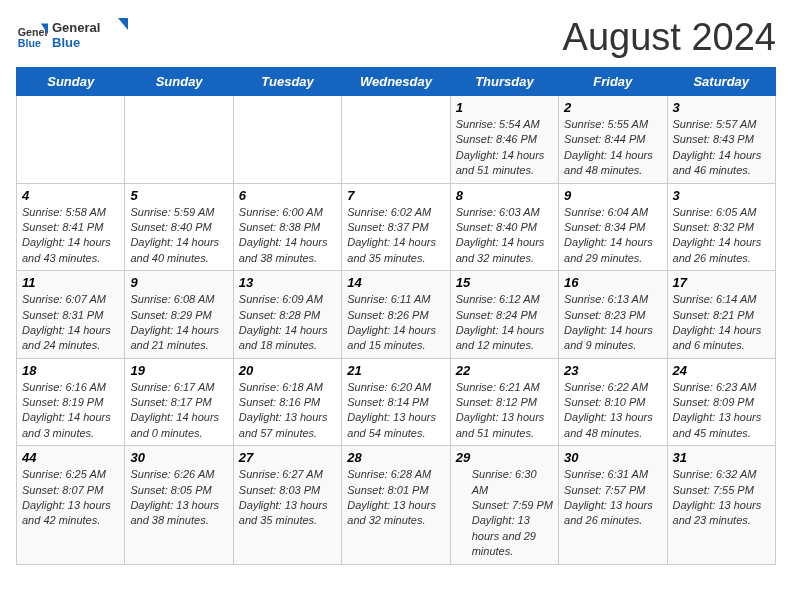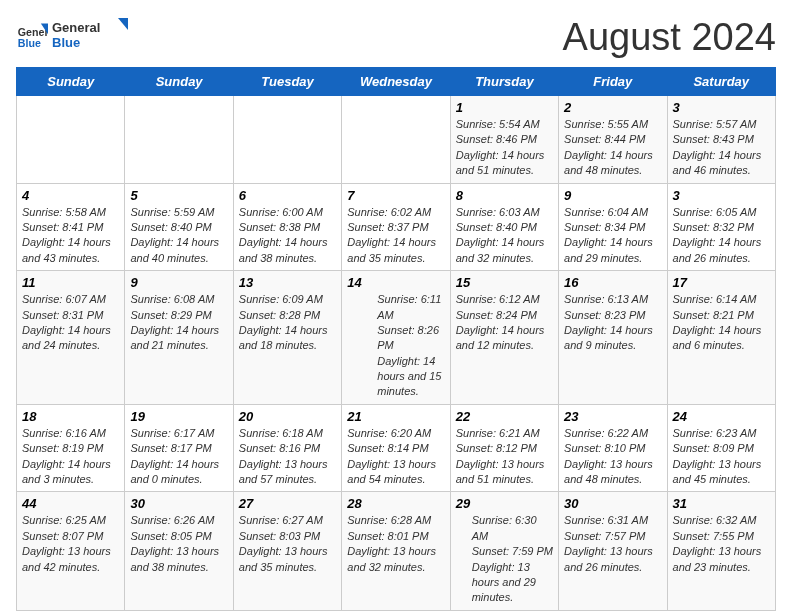--- a/index.html
+++ b/index.html
@@ -195,21 +195,21 @@
 Daylight: 14 hours and 21 minutes.</div>
         </td>
         <td>
           <span class="day-num">13</span>
           <div class="day-info" style="white-space: pre-line;">Sunrise: 6:09 AM
 Sunset: 8:28 PM
 Daylight: 14 hours and 18 minutes.</div>
         </td>
         <td>
           <span class="day-num">14</span>
-          <div class="day-info" style="white-space: pre-line; margin-left: 30px;">Sunrise: 6:11 AM
+          <div class="day-info" style="white-space: pre-line;">Sunrise: 6:11 AM
 Sunset: 8:26 PM
 Daylight: 14 hours and 15 minutes.</div>
         </td>
         <td>
           <span class="day-num">15</span>
           <div class="day-info" style="white-space: pre-line;">Sunrise: 6:12 AM
 Sunset: 8:24 PM
 Daylight: 14 hours and 12 minutes.</div>
         </td>
         <td>

